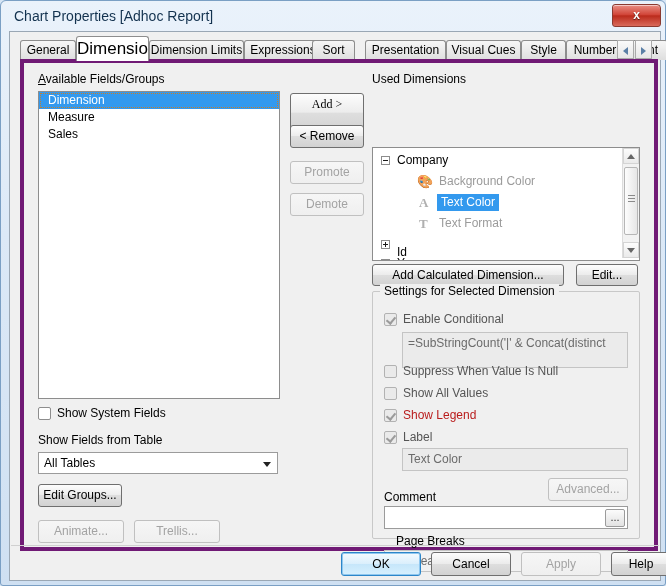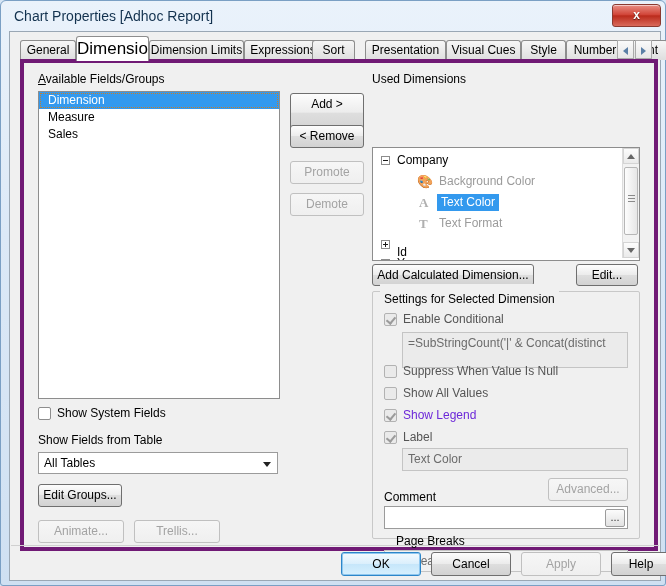--- a/index.html
+++ b/index.html
@@ -127,21 +127,21 @@
     border-top:5px solid #222;
   }
   .combo.dim .arr{border-top-color:#9a9a9a;}
   
   #settings-group{
     position:absolute;left:348px;top:228px;width:266px;height:246px;
     border:1px solid #c8c8c8;border-radius:2px;
   }
   #settings-caption{
     position:absolute;left:356px;top:221px;background:#f0f0f0;
-    padding:8px 4px;font-size:12px;color:#000;white-space:nowrap;
+    padding:0 4px;font-size:12px;color:#000;white-space:nowrap;
   }
   
   #tree{
     position:absolute;left:348px;top:84px;width:266px;height:112px;
     background:#fff;border:1px solid #8d8d8d;overflow:hidden;
   }
   .tnode{position:absolute;left:0;height:21px;line-height:21px;font-size:12px;white-space:nowrap;}
   .expander{
     position:absolute;width:9px;height:9px;box-sizing:border-box;
     border:1px solid #8c8c8c;background:#fff;
@@ -211,21 +211,21 @@
     <div id="tabpage">
 
       <div class="lbl" style="left:14px;top:9px;"><span class="ul">A</span>vailable Fields/Groups</div>
 
       <div id="avail-list">
         <div class="li sel">Dimension</div>
         <div class="li">Measure</div>
         <div class="li">Sales</div>
       </div>
 
-      <div class="btn strong" style="left:266px;top:30px;width:74px;height:40px;line-height:21px;">Add &gt;</div>
+      <div class="btn strong" style="left:266px;top:30px;width:74px;height:40px;line-height:21px;font-family:Liberation Serif, serif;">Add &gt;</div>
       <div class="btn disabled" style="left:266px;top:98px;width:74px;height:23px;line-height:21px;">Promote</div>
       <div class="btn strong" style="left:266px;top:62px;width:74px;height:23px;line-height:21px;">&lt; Remove</div>
       <div class="btn disabled" style="left:266px;top:130px;width:74px;height:23px;line-height:21px;">Demote</div>
 
       <div class="cbx" style="left:14px;top:344px;"></div>
       <div class="lbl" style="left:33px;top:343px;">Show System Fields</div>
 
       <div class="lbl" style="left:14px;top:370px;">Show Fields from Table</div>
       <div class="combo" style="left:14px;top:389px;width:240px;height:22px;">
         <span>All Tables</span>
@@ -270,39 +270,39 @@
             </div>
           <div id="sb-thumb">
               <b></b>
             </div>
           <div class="sbbtn dn" style="top:94px;">
               <i></i>
             </div>
         </div>
       </div>
 
-      <div class="btn strong" style="left:348px;top:201px;width:162px;height:22px;line-height:20px;">Add Calculated Dimension...</div>
+      <div class="btn strong" style="left:348px;top:201px;width:192px;height:22px;line-height:20px;">Add Calculated Dimension...</div>
       <div class="btn strong" style="left:552px;top:201px;width:62px;height:22px;line-height:20px;">Edit...</div>
 
       <div id="settings-group"></div>
       <div id="settings-caption">Settings for Selected Dimension</div>
 
       <div class="cbx dim checked" style="left:360px;top:250px;"></div>
       <div class="lbl" style="left:379px;top:249px;color:#555;">Enable Conditional</div>
 
       <div class="inp ro" style="left:378px;top:269px;width:226px;height:36px;line-height:21px;">=SubStringCount('|' &amp; Concat(distinct</div>
 
       <div class="cbx dim" style="left:360px;top:302px;"></div>
       <div class="lbl" style="left:379px;top:301px;color:#555;">Suppress When Value Is Null</div>
 
       <div class="cbx dim" style="left:360px;top:324px;"></div>
       <div class="lbl" style="left:379px;top:323px;color:#555;">Show All Values</div>
 
       <div class="cbx dim checked" style="left:360px;top:346px;"></div>
-      <div class="lbl" style="left:379px;top:345px;color:#6d28d9;">Show Legend</div>
+      <div class="lbl" style="left:379px;top:345px;color:#b91c1c;">Show Legend</div>
 
       <div class="cbx dim checked" style="left:360px;top:368px;"></div>
       <div class="lbl" style="left:379px;top:367px;color:#555;">Label</div>
 
       <div class="inp ro" style="left:378px;top:385px;width:226px;height:23px;line-height:21px;">Text Color</div>
 
       <div class="btn disabled" style="left:524px;top:415px;width:80px;height:23px;line-height:21px;">Advanced...</div>
 
       <div class="lbl" style="left:360px;top:427px;">Comment</div>
 

